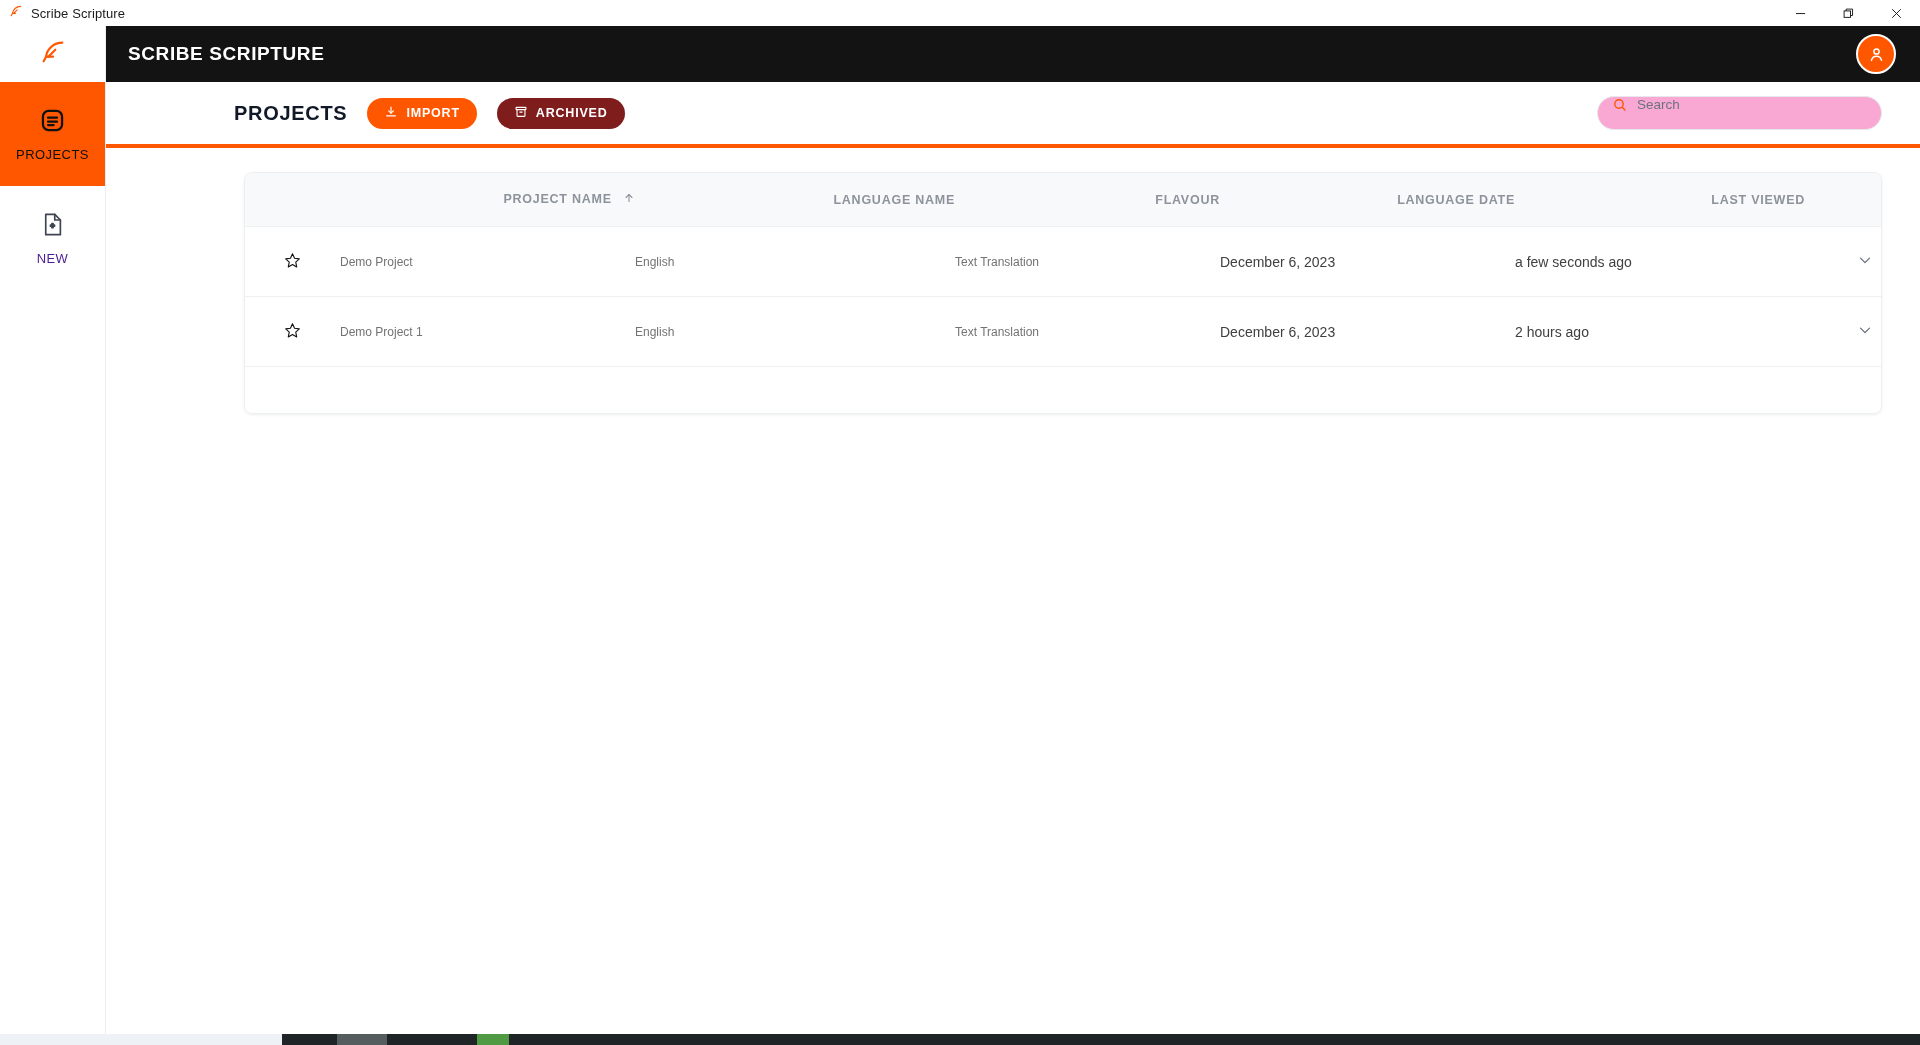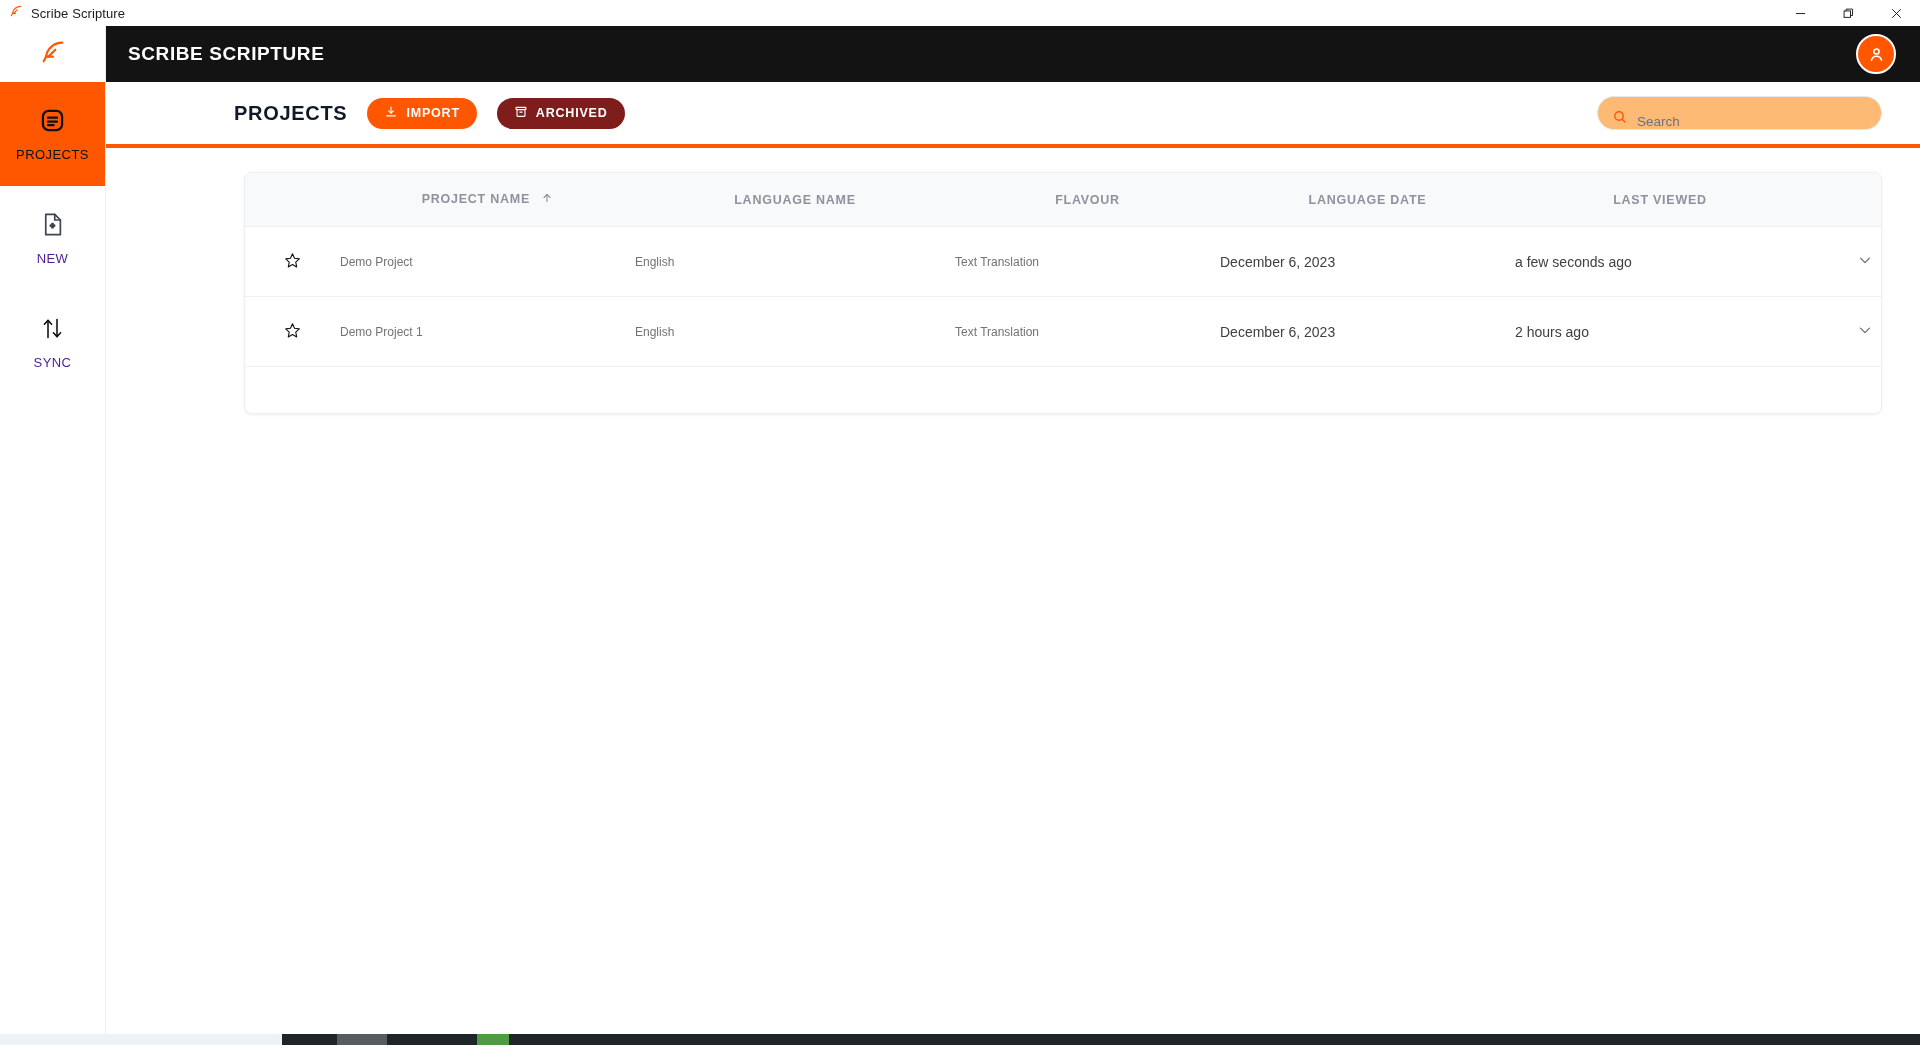--- a/index.html
+++ b/index.html
@@ -84,43 +84,43 @@
     height: 31px; padding: 0 17px;
     display: inline-flex; align-items: center; gap: 8px;
     color: #fff; font-size: 12.5px; font-weight: bold; letter-spacing: .8px;
     font-family: "Liberation Sans", sans-serif;
   }
   .pill.import { background: #FF5700; }
   .pill.archived { background: #7f1d1d; }
 
   .search-wrap {
     width: 285px; height: 34px; border-radius: 999px;
-    background: #fdba74; border: 1px solid #e6e8ea;
-    display: flex; align-items: flex-end; gap: 9px; padding: 0 14px;
+    background: #f9a8d4; border: 1px solid #e6e8ea;
+    display: flex; align-items: flex-start; gap: 9px; padding: 0 14px;
   }
   .search-wrap input {
     border: none; outline: none; background: transparent;
     font-size: 13.5px; color: #4b5563; width: 100%;
     font-family: "Liberation Sans", sans-serif;
   }
   .search-wrap input::placeholder { color: #6b7280; }
 
   
   .content { flex: 1; padding: 24px 38px 0 138px; overflow: hidden; }
   .card {
     background: #ffffff; border-radius: 8px;
     border: 1px solid #edf0f2;
     box-shadow: 0 1px 3px rgba(16,24,40,.07);
     overflow: hidden;
     max-width: 1745px;
   }
   table { width: 100%; border-collapse: collapse; table-layout: fixed; }
   thead tr { background: #f8f9fb; }
   th {
-    text-align: center; font-size: 12.5px; font-weight: bold;
+    text-align: right; font-size: 12.5px; font-weight: bold;
     color: #8d939c; letter-spacing: .75px;
     padding: 19px 0; height: 52px;
     border-bottom: 1px solid #eef0f2;
   }
   .sort-arrow { display:inline-block; margin-left: 7px; vertical-align: -1px; }
   td {
     font-size: 12px; color: #737373;
     padding: 0; height: 70px;
     border-bottom: 1px solid #eef0f2;
     vertical-align: middle;
@@ -208,31 +208,20 @@
       <span>
         <svg width="27" height="27" viewBox="0 0 24 24" fill="none" stroke="#3f4652" stroke-width="1.5" stroke-linecap="round" stroke-linejoin="round">
           <path d="M6 3h8l5 5v13H6z"></path>
           <path d="M14 3v5h5"></path>
           <path d="M12.5 11.2h-1v1.3h-1.3v1h1.3v1.3h1v-1.3h1.3v-1h-1.3z" fill="#3f4652"></path>
         </svg>
       </span>
       <span class="sb-label">NEW</span>
     </div>
 
-    <div class="sb-item">
-      <span>
-        <svg width="27" height="27" viewBox="0 0 24 24" fill="none" stroke="#111" stroke-width="1.4" stroke-linecap="round" stroke-linejoin="round">
-          <path d="M8 20V5"></path>
-            <path d="M4.8 8.2L8 4.8l3.2 3.4"></path>
-          <path d="M16 4v15"></path>
-            <path d="M12.8 15.8L16 19.2l3.2-3.4"></path>
-        </svg>
-      </span>
-      <span class="sb-label">SYNC</span>
-    </div>
 
     <div class="sb-spacer"></div>
 
   </div>
 
   <div class="main">
 
     <div class="topbar">
       <div class="topbar-title">SCRIBE SCRIPTURE</div>
       <div class="avatar">

